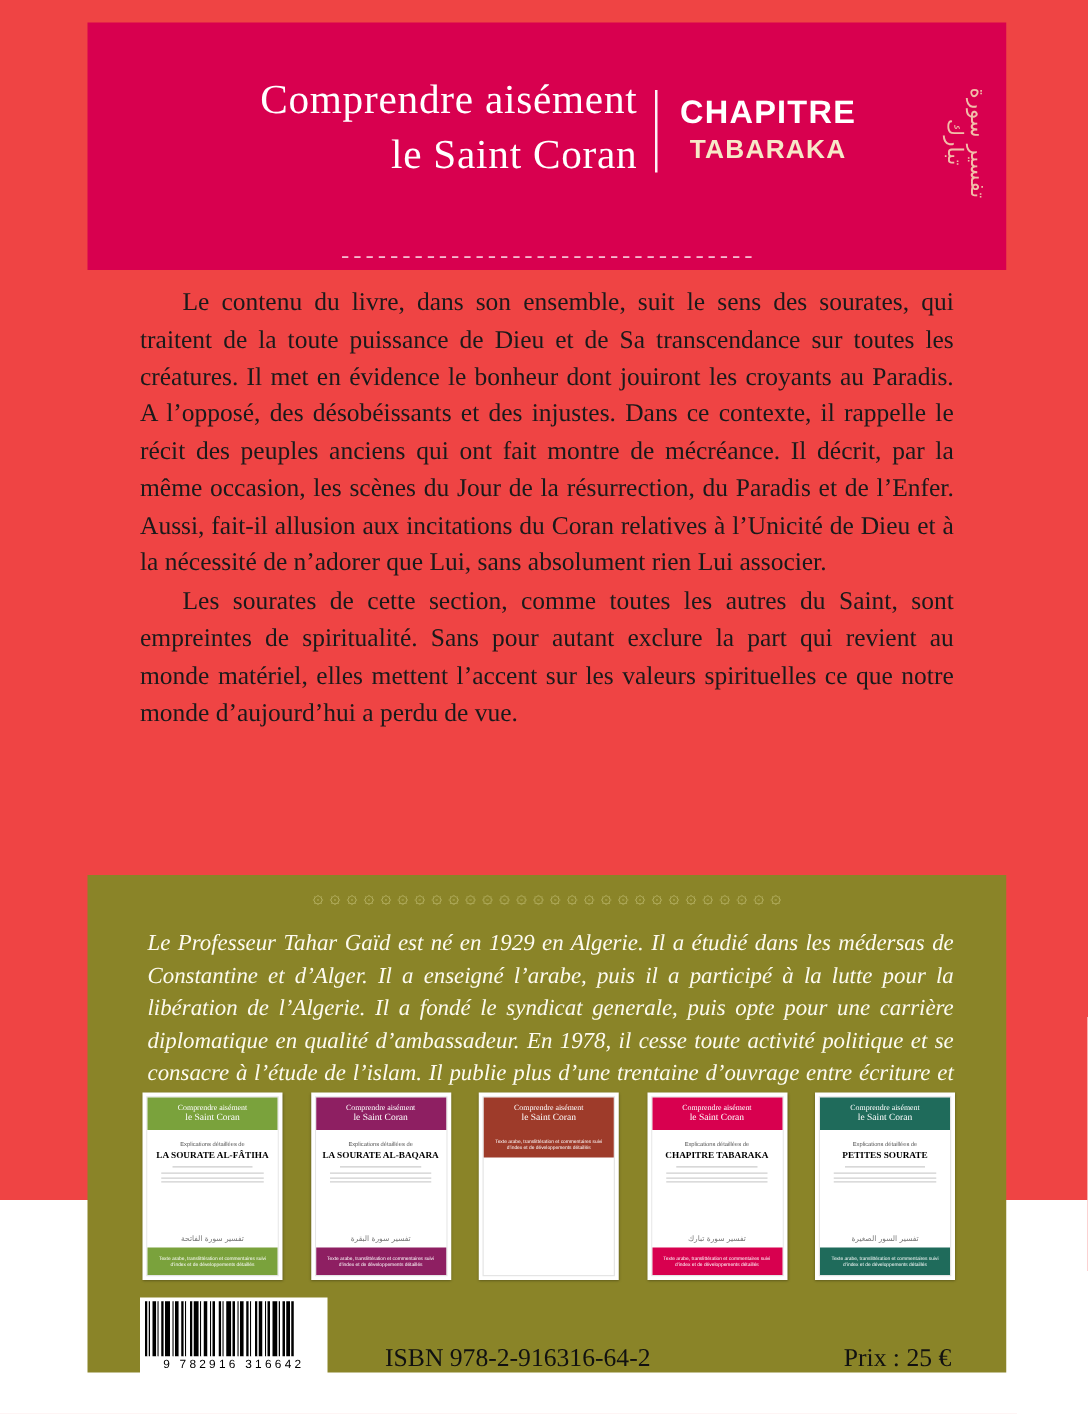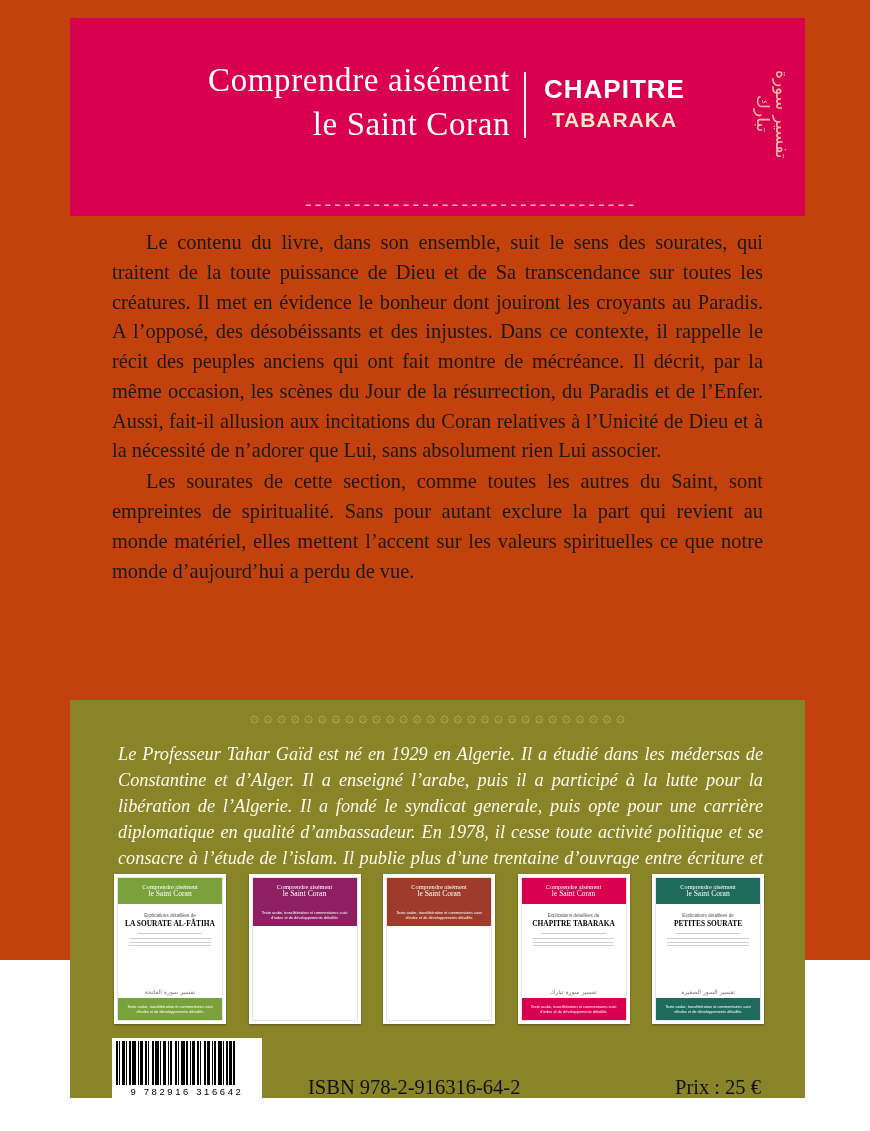--- a/index.html
+++ b/index.html
@@ -12,21 +12,21 @@
     height: 1131px;
     font-family: "Liberation Serif", serif;
     overflow: hidden;
     position: relative;
   }
   .page {
     position: absolute;
     left: 0; top: 0;
     width: 870px;
     height: 960px;
-    background: #c2410c;
+    background: #ef4444;
   }
 
   
   .header-band {
     position: absolute;
     left: 70px;
     top: 18px;
     width: 735px;
     height: 198px;
     background: #d8004f;
@@ -107,21 +107,20 @@
     width: 100%;
     height: 30px;
     color: #f6b9cf;
     font-size: 16px;
     letter-spacing: 9px;
     text-align: center;
     white-space: nowrap;
     font-family: "DejaVu Sans", sans-serif;
     line-height: 30px;
     overflow: hidden;
-    margin-left: 32px;
   }
 
   
   .body-area {
     position: absolute;
     left: 70px;
     top: 228px;
     width: 735px;
     height: 460px;
     box-sizing: border-box;
@@ -382,20 +381,31 @@
 suivi d’index et de développements détaillés</div>
         </div>
       </div>
 
       <div class="thumb">
         <div class="thumb-inner">
           <div class="t-top" style="background:#8e1f62">
             <span class="l1">Comprendre aisément</span>
             <span class="l2">le Saint Coran</span>
           </div>
+          <div class="t-mid">
+            <div class="t-sub">Explications détaillées de</div>
+            <div class="t-title">LA SOURATE AL-BAQARA</div>
+            <div class="t-rule"></div>
+            <div class="t-lines">
+                <span></span>
+                <span></span>
+                <span></span>
+              </div>
+            <div class="t-arabic">تفسير سورة البقرة</div>
+          </div>
           <div class="t-bottom" style="background:#8e1f62">Texte arabe, translittération et commentaires
 suivi d’index et de développements détaillés</div>
         </div>
       </div>
 
       <div class="thumb">
         <div class="thumb-inner">
           <div class="t-top" style="background:#9e3b2a">
             <span class="l1">Comprendre aisément</span>
             <span class="l2">le Saint Coran</span>

